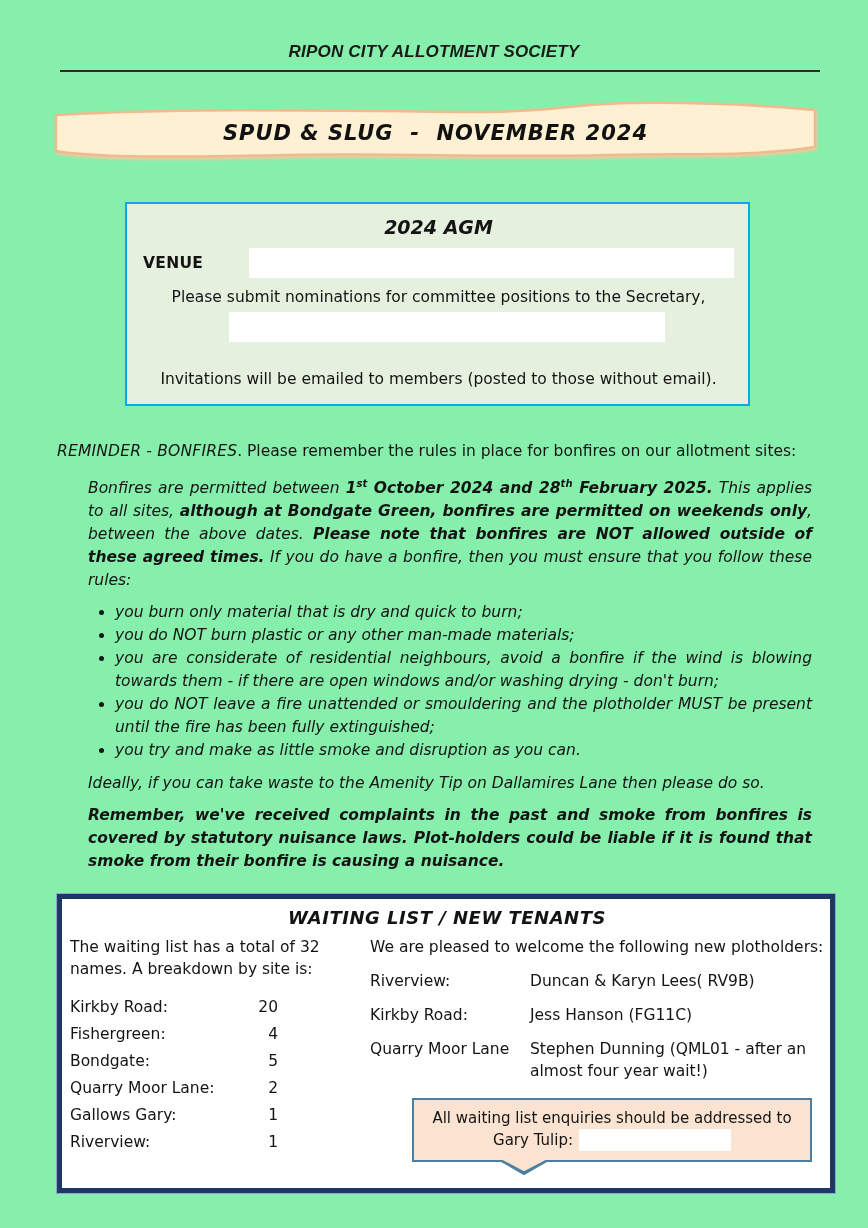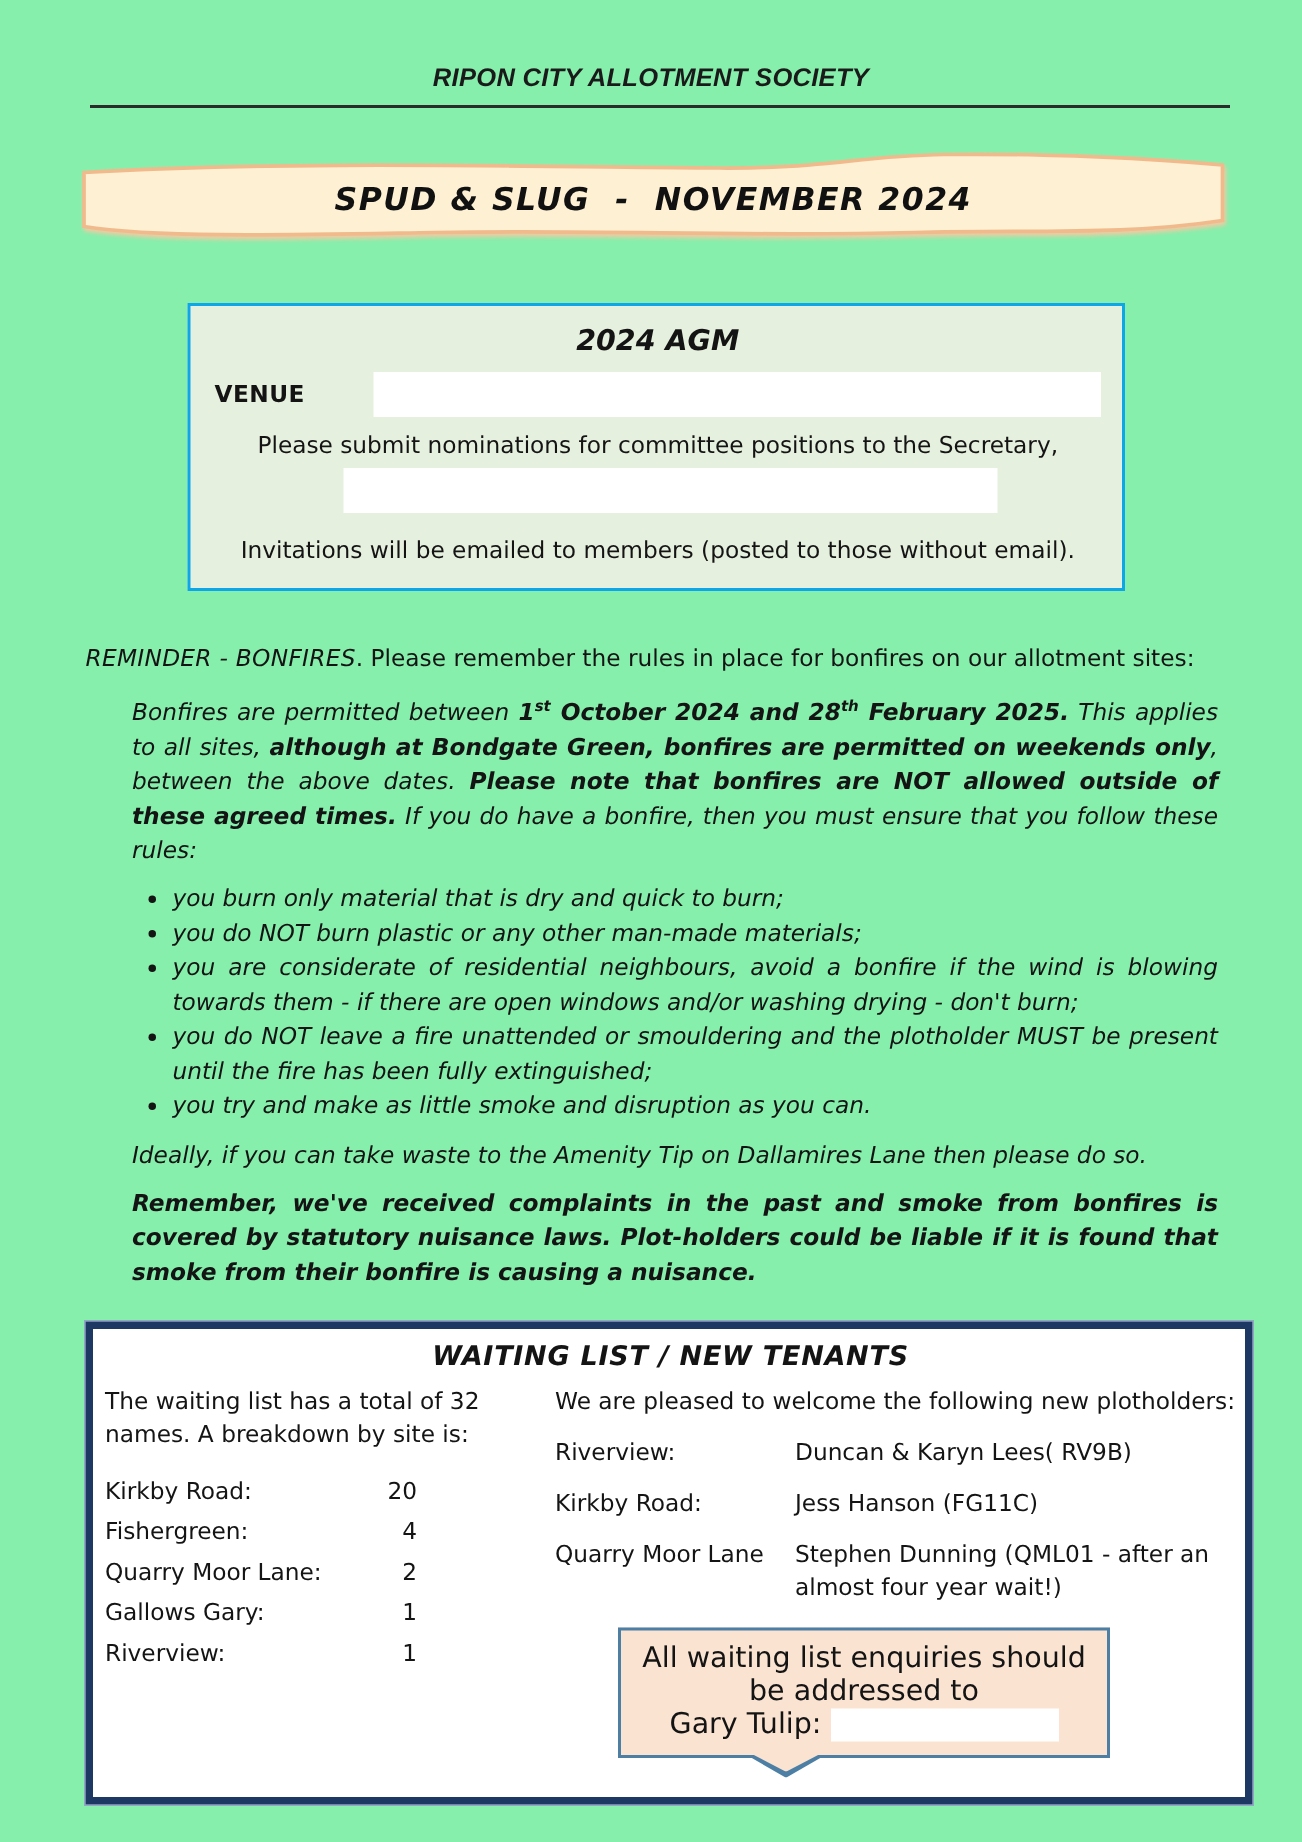--- a/index.html
+++ b/index.html
@@ -37,21 +37,21 @@
   }
   .agm-title{text-align:center;font-weight:bold;font-style:italic;font-size:19px;}
   .agm-row{display:flex;align-items:center;margin-top:10px;}
   .agm-label{flex:0 0 106px;font-weight:bold;font-size:15.5px;letter-spacing:.3px;}
   .agm-value{font-weight:bold;font-size:15.5px;white-space:pre-wrap;}
   .agm-value sup{font-size:10px;}
   .redacted{background:#ffffff;}
   .redacted.venue{flex:1;height:30px;}
   .redacted.nominations{width:436px;height:30px;margin:6px 0 0 86px;}
   .agm-line{margin-top:10px;text-align:center;font-size:15.5px;}
-  .agm-line.invitations{margin-top:16px;}
+  .agm-line.invitations{margin-top:28px;}
 
   
   .bonfires{margin:34px 56px 0 57px;font-size:15.5px;line-height:23px;}
   .bon-heading{margin:0;}
   .bon-heading .bh{font-weight:normal;font-style:italic;letter-spacing:.2px;}
   .bon-intro{margin:9px 0 0 31px;text-align:justify;font-style:italic;}
   .bon-intro b sup,.bon-intro sup{font-size:10px;}
   .bon-list{margin:9px 0 0 0;padding:0 0 0 58px;font-style:italic;}
   .bon-list li{margin:0;text-align:justify;}
   .bon-ideally{margin:10px 0 0 31px;font-style:italic;}
@@ -70,23 +70,23 @@
   .wl-intro{margin:0;}
   .wl-sites{margin-top:14px;}
   .wl-site-row{display:grid;grid-template-columns:170px 38px;line-height:27px;}
   .wl-site-row .cnt{text-align:right;}
   .wl-tenant-row{display:flex;margin-top:12px;}
   .wl-tenant-row .site{flex:0 0 160px;}
   .wl-tenant-row .who{flex:1;}
 
   
   .bubble{
-    position:relative;margin:16px 0 14px 42px;width:328px;box-sizing:border-box;
+    position:relative;margin:16px 0 14px 42px;width:400px;box-sizing:border-box;
     background:#fbe3d1;border:2px solid #4d7fa5;
-    padding:7px 10px 9px;text-align:center;font-size:19px;line-height:22px;
+    padding:7px 10px 9px;text-align:center;font-size:15px;line-height:22px;
   }
   .bubble::before{
     content:"";position:absolute;left:84px;bottom:-15px;width:52px;height:15px;
     background:#4d7fa5;clip-path:polygon(0 0,100% 0,50% 100%);
   }
   .bubble::after{
     content:"";position:absolute;left:87px;bottom:-11px;width:46px;height:12px;
     background:#fbe3d1;clip-path:polygon(0 0,100% 0,50% 100%);
   }
   .redacted.contact{display:inline-block;width:152px;height:22px;vertical-align:-6px;margin-left:6px;}
@@ -143,20 +143,24 @@
         <div class="wl-sites">
           <div class="wl-site-row">
               <span>Kirkby Road:</span>
               <span class="cnt">20</span>
             </div>
           <div class="wl-site-row">
               <span>Fishergreen:</span>
               <span class="cnt">4</span>
             </div>
           <div class="wl-site-row">
+              <span>Bondgate:</span>
+              <span class="cnt">5</span>
+            </div>
+          <div class="wl-site-row">
               <span>Quarry Moor Lane:</span>
               <span class="cnt">2</span>
             </div>
           <div class="wl-site-row">
               <span>Gallows Gary:</span>
               <span class="cnt">1</span>
             </div>
           <div class="wl-site-row">
               <span>Riverview:</span>
               <span class="cnt">1</span>

